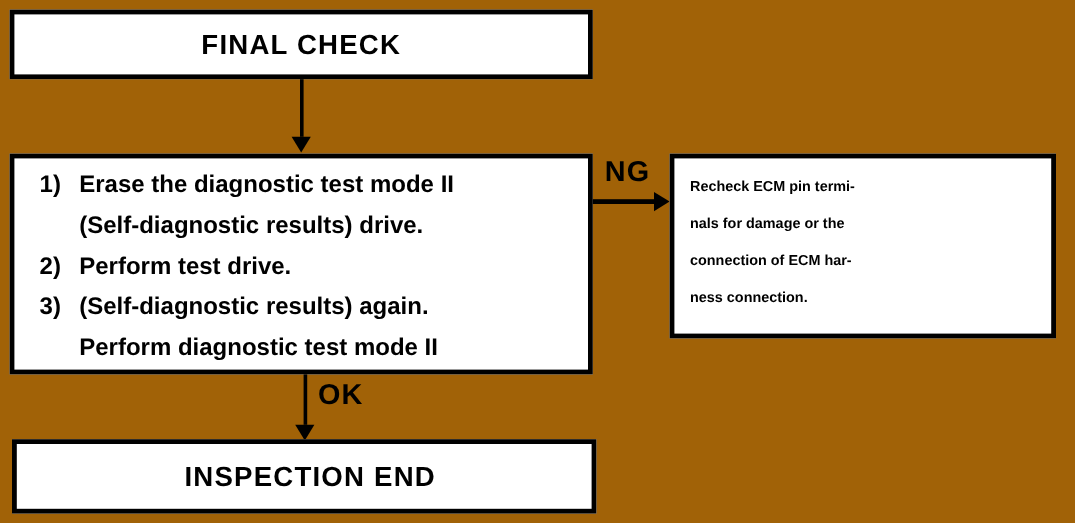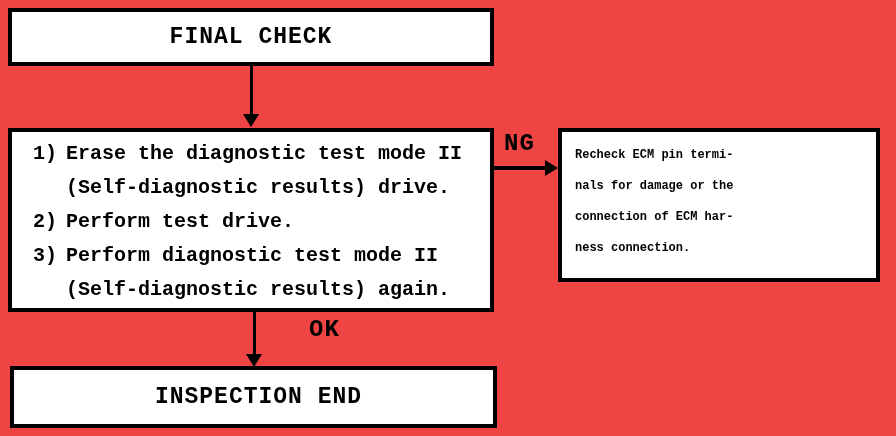--- a/index.html
+++ b/index.html
@@ -1,22 +1,22 @@
 <!DOCTYPE html>
 <html><head>
 <meta charset="utf-8">
 <style>
   html, body { margin: 0; padding: 0; background: #ffffff; }
   .canvas {
     position: relative;
     width: 896px;
     height: 436px;
-    background: #ef4444;
+    background: #a16207;
     color: #000000;
-    font-family: Liberation Mono, monospace;
+    font-family: Liberation Sans, sans-serif;
     overflow: hidden;
   }
   .box {
     position: absolute;
     border: 4px solid #000000;
     background: #ffffff;
     box-sizing: border-box;
   }
   .title-box {
     display: flex;
@@ -61,21 +61,21 @@
   #edge-ng-head       { left: 545px; top: 160px; }
 
   .edge-label {
     position: absolute;
     font-size: 24px;
     font-weight: bold;
     letter-spacing: 1px;
     white-space: nowrap;
   }
   #ng-label { left: 504px; top: 130px; }
-  #ok-label { left: 265px; top: 316px; margin-left: 44px; }
+  #ok-label { left: 265px; top: 316px; }
 </style>
 </head>
 <body>
 
 <div class="canvas">
 
   <div class="box title-box" id="final-check">
     <span>FINAL CHECK</span>
   </div>
 
@@ -92,22 +92,22 @@
     </div>
     <div class="step">
       <span class="num">2)</span>
       <span>
         <div>Perform test drive.</div>
       </span>
     </div>
     <div class="step">
       <span class="num">3)</span>
       <span>
+        <div>(Self-diagnostic results) again.</div>
         <div>Perform diagnostic test mode II</div>
-        <div>(Self-diagnostic results) again.</div>
       </span>
     </div>
   </div>
 
   <div class="edge-label" id="ng-label">NG</div>
   <div class="hline" id="edge-ng-line"></div>
   <div class="arrow-right" id="edge-ng-head"></div>
 
   <div class="box" id="recheck">
     <div>Recheck ECM pin termi-</div>

